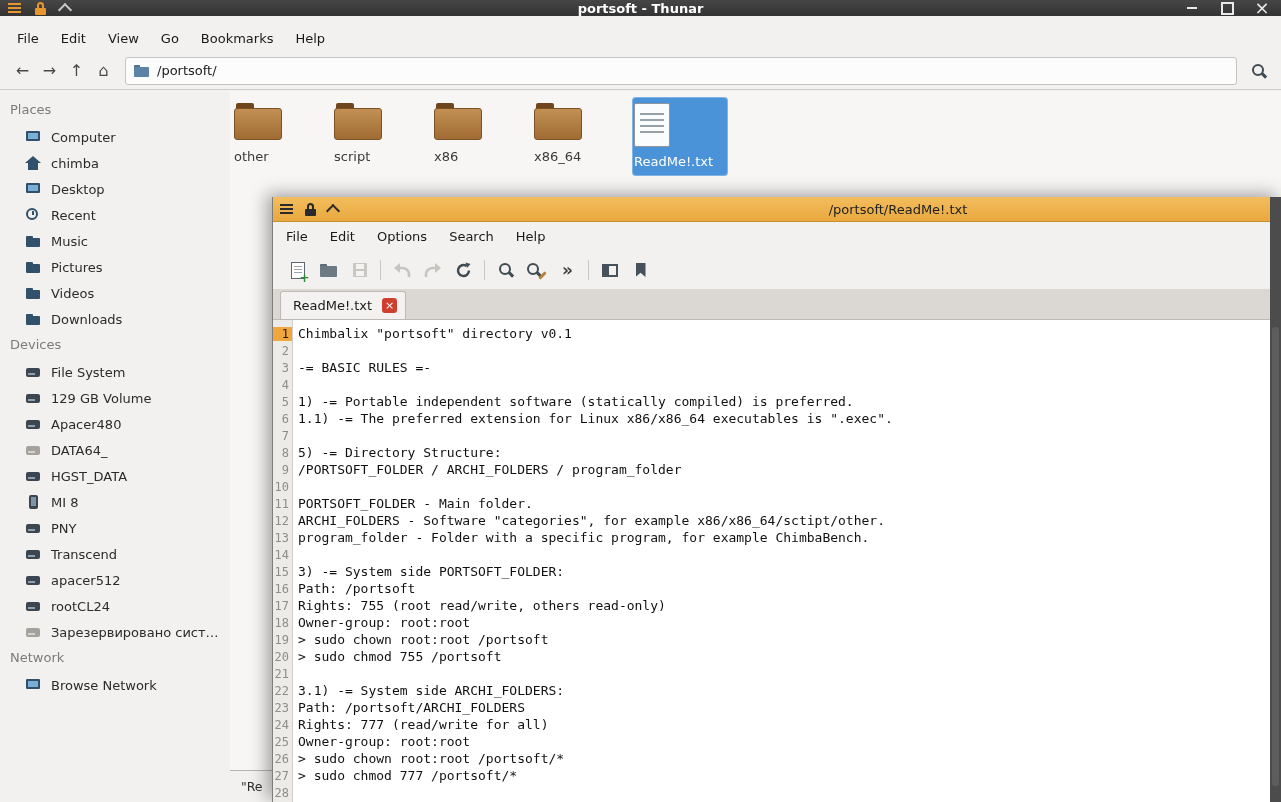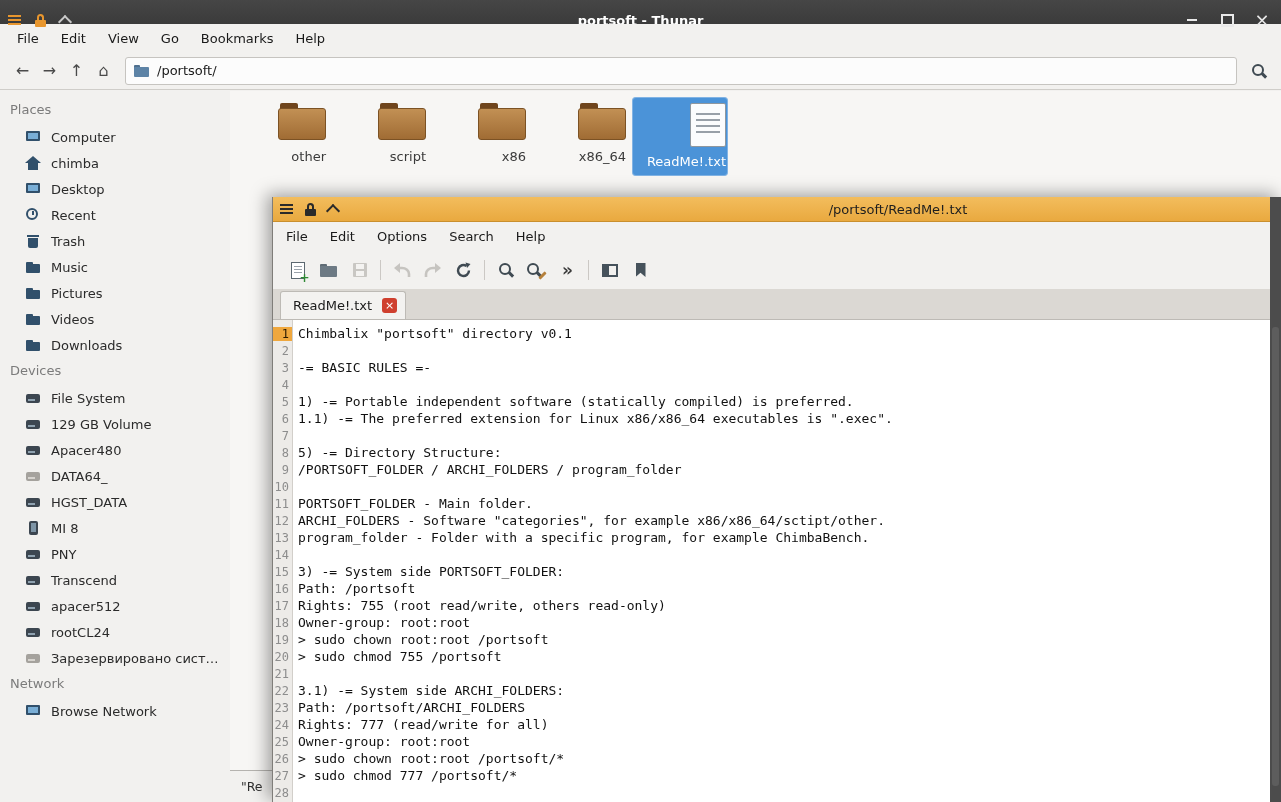--- a/index.html
+++ b/index.html
@@ -2,21 +2,21 @@
 <html><head>
 <meta charset="utf-8">
 <style>
   html,body{margin:0;padding:0;}
   body{width:1281px;height:802px;overflow:hidden;position:relative;background:#f2f1ef;
        font-family:"DejaVu Sans","Liberation Sans",sans-serif;font-size:13px;color:#1a1a1a;}
 
   
   #thunar{position:absolute;inset:0;background:#f2f1ef;}
   .t-titlebar{position:absolute;top:0;left:0;right:0;height:16px;background:linear-gradient(#464646,#333);
-              display:flex;align-items:center;padding:12px 8px;}
+              display:flex;align-items:center;padding:0 8px;}
   .tb-icons{display:flex;gap:13px;align-items:center;z-index:2;}
   .t-title{position:absolute;left:0;right:0;text-align:center;color:#fff;font-weight:bold;pointer-events:none;}
   .win-controls{margin-left:auto;display:flex;gap:13px;align-items:center;z-index:2;}
   .wc{width:22px;height:18px;display:flex;align-items:center;justify-content:center;cursor:pointer;}
   .wc-min span{width:10px;height:2px;background:#e9e9e9;display:block;}
   .wc-max span{width:9px;height:9px;border:2px solid #e9e9e9;display:block;}
   .wc-close{color:#e9e9e9;font-size:18px;line-height:1;}
 
   .i-burger{width:13px;height:10px;}
   .i-burger.o{background:repeating-linear-gradient(180deg,#e8962e 0 2px,transparent 2px 4px);}
@@ -67,21 +67,21 @@
   .si-drive.muted::before{background:#a5a29d;}
   .si-drive.muted::after{background:#d6d3ce;}
   .si-phone::before{content:"";position:absolute;left:4px;top:1px;width:9px;height:14px;background:#3c4650;border-radius:2px;}
   .si-phone::after{content:"";position:absolute;left:6px;top:3px;width:5px;height:9px;background:#7e95a6;}
   .i-eject{width:12px;height:10px;position:relative;margin-left:auto;cursor:pointer;}
   .i-eject::before{content:"";position:absolute;left:1px;top:0;border-left:5px solid transparent;border-right:5px solid transparent;border-bottom:6px solid #474747;}
   .i-eject::after{content:"";position:absolute;left:1px;bottom:0;width:10px;height:2px;background:#474747;}
 
   
   .t-files{position:absolute;top:91px;left:230px;right:0;bottom:32px;background:#f7f6f4;display:flex;align-items:flex-start;padding:6px 0 0 2px;}
-  .file-item{width:92px;display:flex;flex-direction:column;align-items:flex-end;padding:5px 2px 7px;border-radius:4px;margin-right:4px;cursor:pointer;}
+  .file-item{width:92px;display:flex;flex-direction:column;align-items:flex-start;padding:5px 2px 7px;border-radius:4px;margin-right:4px;cursor:pointer;}
   .file-item.selected{background:#4b93d8;box-shadow:inset 0 0 0 1px rgba(255,255,255,.3);}
   .file-item.selected .file-label{color:#fff;}
   .file-label{margin-top:7px;color:#3a3a3a;}
   .i-folder-big{position:relative;width:48px;height:40px;}
   .i-folder-big::before{content:"";position:absolute;left:2px;top:1px;width:18px;height:8px;background:#6f451d;border-radius:2px 2px 0 0;}
   .i-folder-big::after{content:"";position:absolute;left:0;top:6px;width:48px;height:32px;background:linear-gradient(180deg,#c29054,#a06c34);
                        border:1px solid #7c5224;border-radius:3px;box-sizing:border-box;}
   .i-textfile{width:34px;height:42px;background:#fbfcfd;border:1px solid #8f979e;border-radius:2px;position:relative;margin-top:1px;}
   .i-textfile::before{content:"";position:absolute;left:5px;right:5px;top:9px;height:24px;
                       background:repeating-linear-gradient(180deg,#98a0a8 0 2px,transparent 2px 6px);}
@@ -190,24 +190,20 @@
       </div>
     <div class="sb-item">
         <span class="si si-monitor"></span>
         <span>Desktop</span>
       </div>
     <div class="sb-item">
         <span class="si si-clock"></span>
         <span>Recent</span>
       </div>
     <div class="sb-item">
-        <span class="si si-trash"></span>
-        <span>Trash</span>
-      </div>
-    <div class="sb-item">
         <span class="si si-folder"></span>
         <span>Music</span>
       </div>
     <div class="sb-item">
         <span class="si si-folder"></span>
         <span>Pictures</span>
       </div>
     <div class="sb-item">
         <span class="si si-folder"></span>
         <span>Videos</span>

